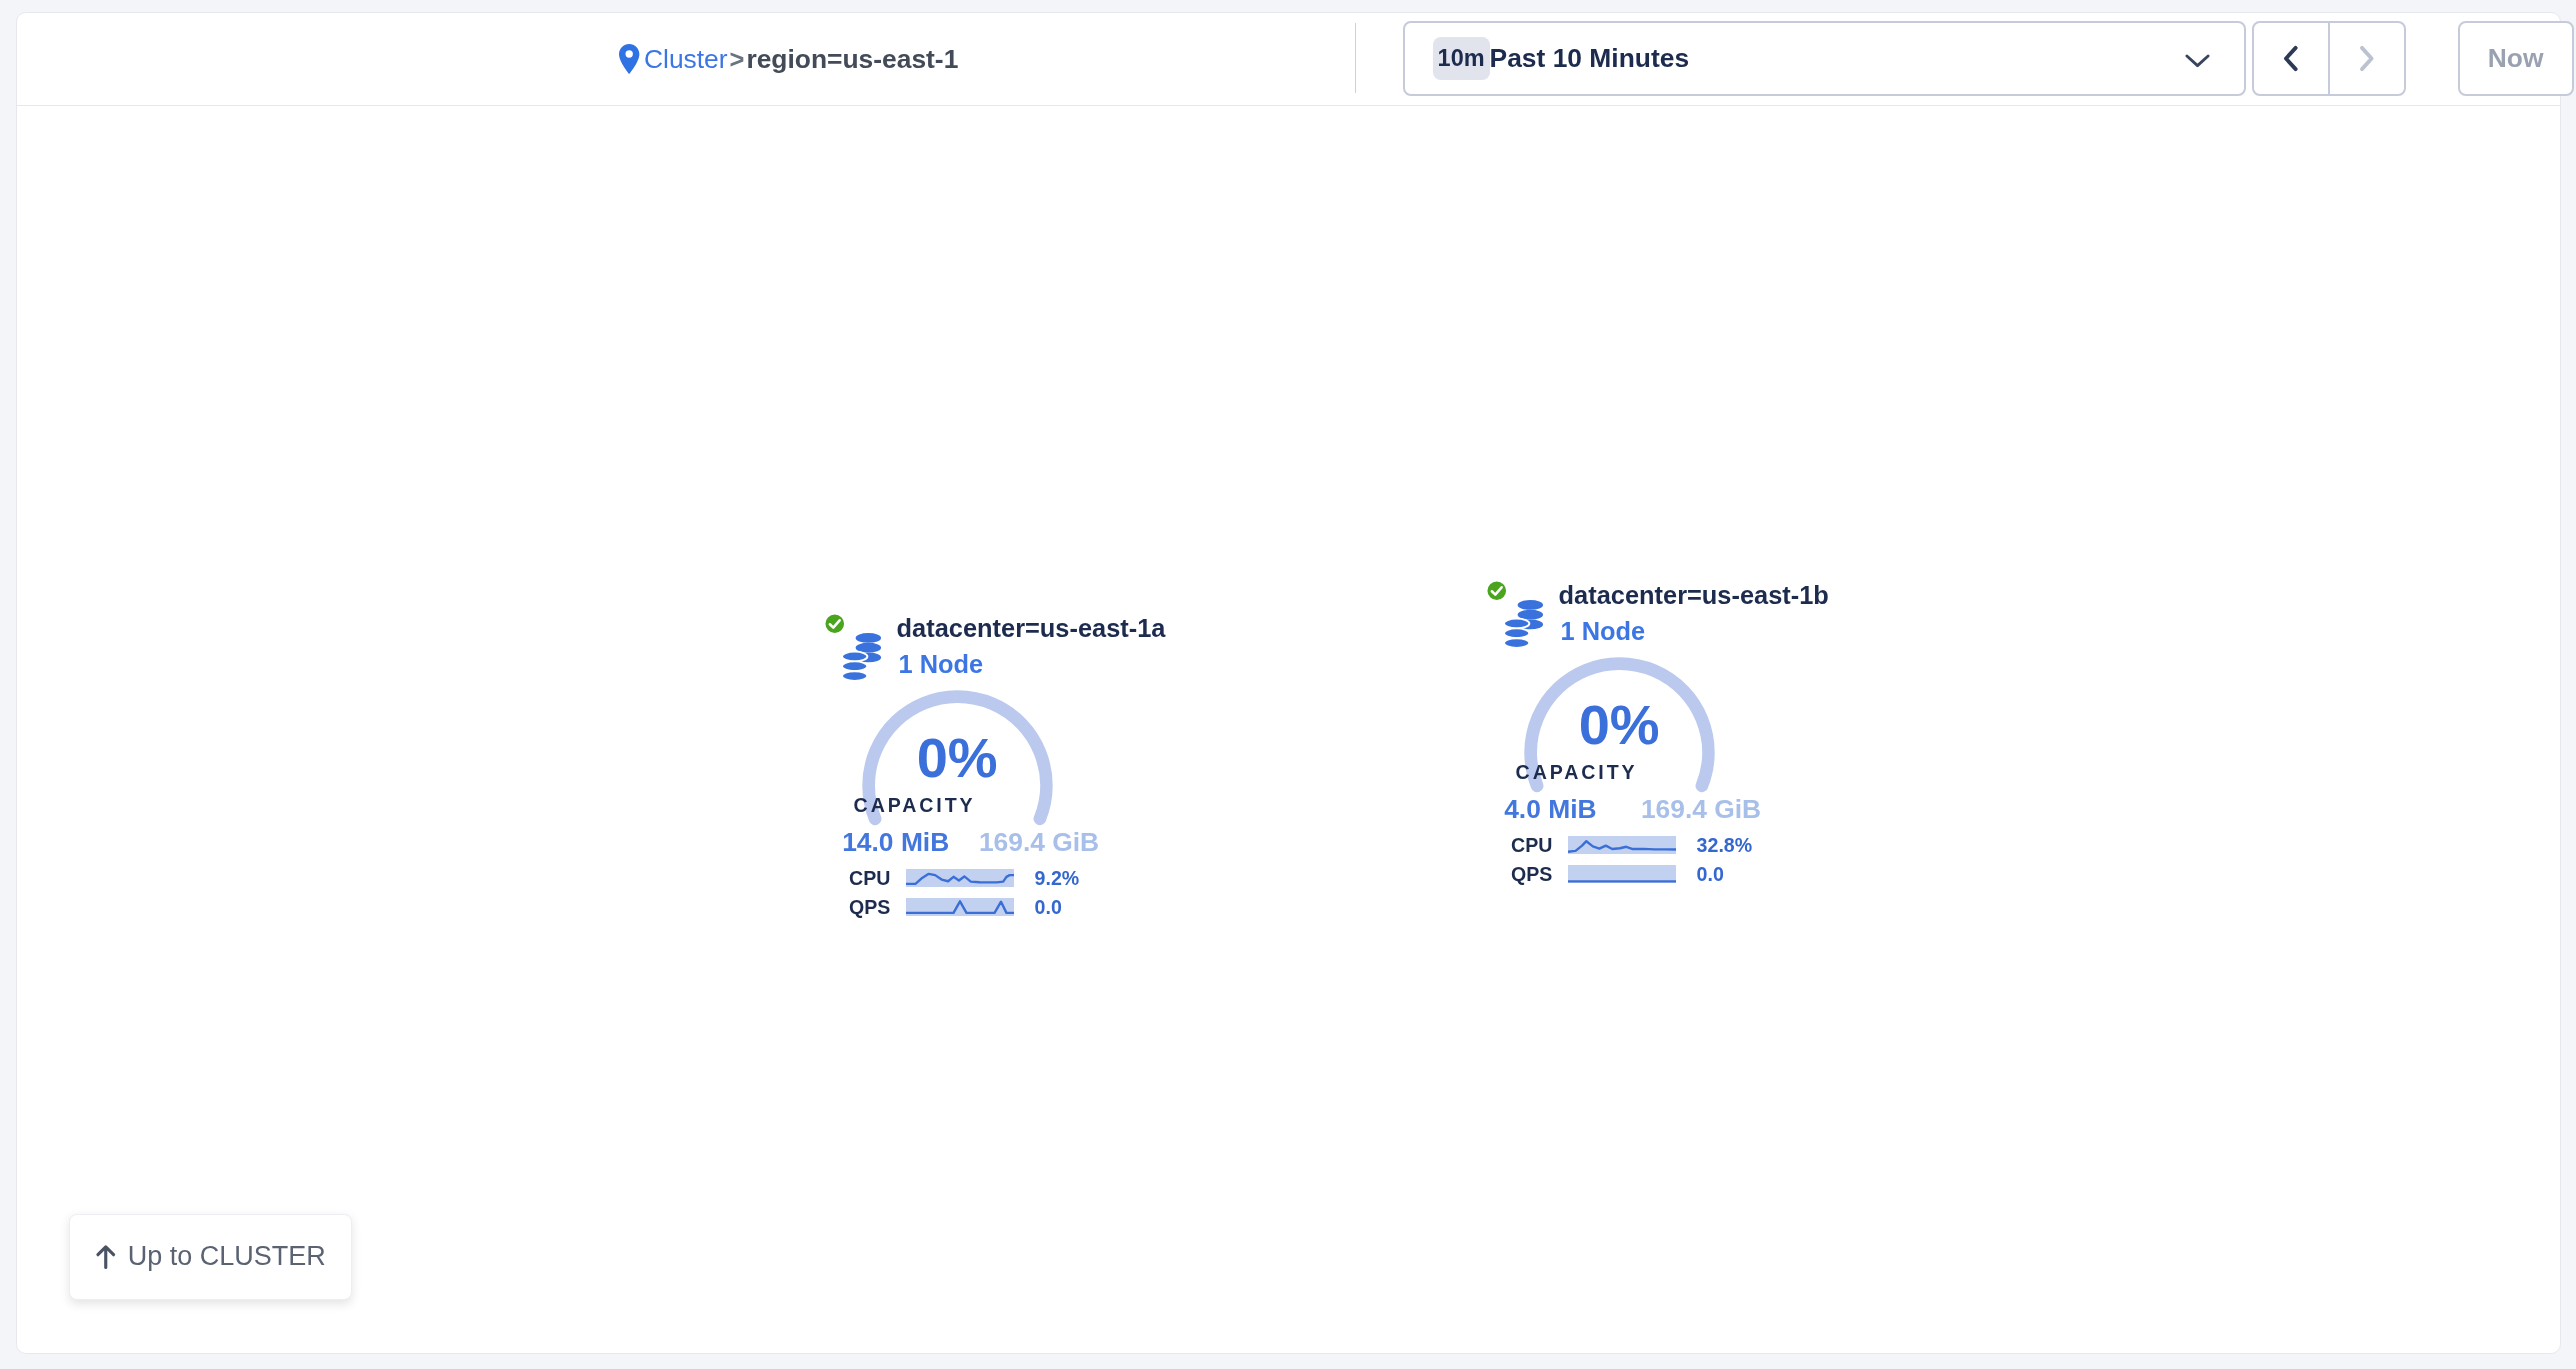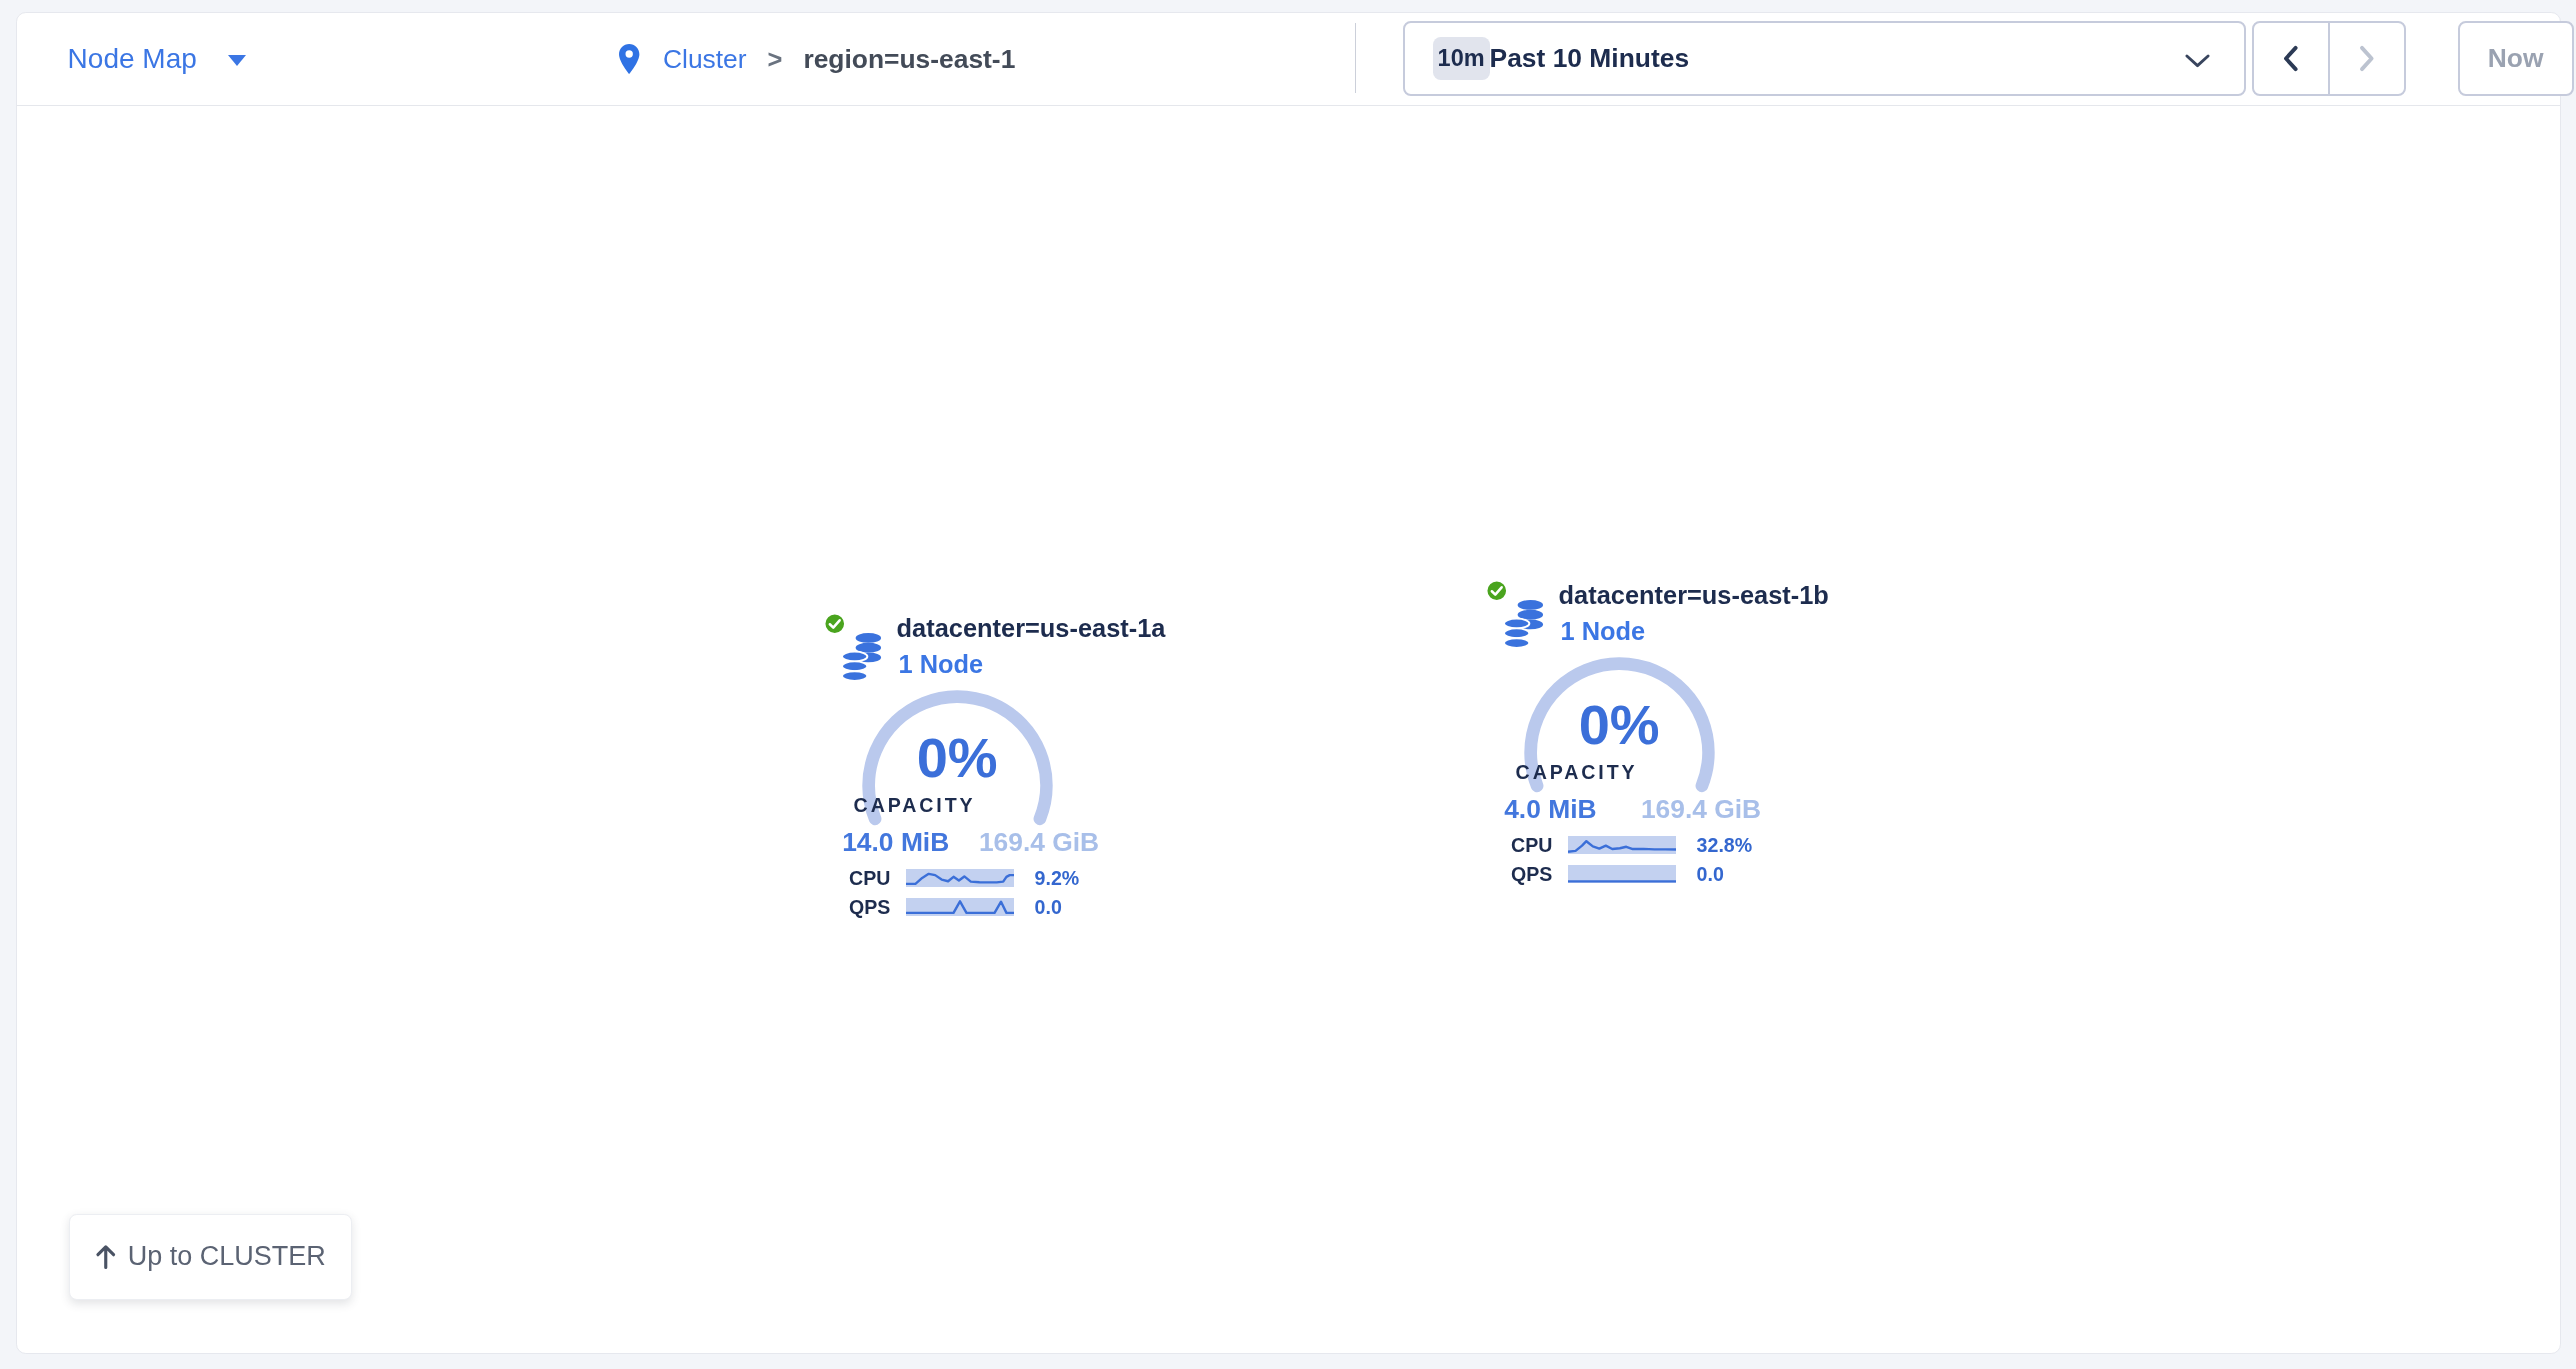--- a/index.html
+++ b/index.html
@@ -13,21 +13,21 @@
   body{background:var(--page-bg);font-family:"Liberation Sans","DejaVu Sans",sans-serif;position:relative;}
   .content{position:absolute;left:15.6px;top:11.7px;width:2545px;height:1342px;background:#fff;
            border:1px solid var(--card-border);border-radius:9.8px;}
   
   .header{position:absolute;left:0;top:0;width:100%;height:93px;border-bottom:1px solid #e5e7ec;
           border-radius:9.8px 9.8px 0 0;}
   .nodemap{position:absolute;left:51px;top:0;height:93px;display:flex;align-items:center;cursor:pointer;}
   .nodemap-label{font-size:28px;color:var(--accent);}
   .caret-down{width:0;height:0;border-left:9.8px solid transparent;border-right:9.8px solid transparent;
               border-top:11.7px solid var(--accent);margin-left:31px;margin-top:2.9px;}
-  .breadcrumb{position:absolute;left:599px;top:0;height:93px;display:flex;align-items:center;gap:21px;}
+  .breadcrumb{position:absolute;left:599px;top:0;height:93px;display:flex;align-items:center;gap:2px;}
   .crumb-root{font-size:26.4px;color:var(--accent);cursor:pointer;}
   .crumb-sep{font-size:25.4px;color:#6a7380;font-weight:bold;}
   .crumb-current{font-size:26.4px;color:#434b58;font-weight:bold;}
   .hdr-divider{position:absolute;left:1338px;top:10.8px;width:1px;height:70px;background:#ccd0da;}
   .timebox{position:absolute;left:1386px;top:8.8px;width:843px;height:75px;border:2px solid var(--ctrl-border);
            border-radius:7.8px;display:flex;align-items:center;padding-left:28px;cursor:pointer;background:#fff;}
   .timebadge{width:57px;height:43px;background:#e1e4ed;border-radius:7.8px;display:flex;align-items:center;
              justify-content:center;font-size:23.5px;font-weight:bold;color:var(--navy);}
   .timelabel{font-size:26.4px;font-weight:bold;color:var(--navy);}
   .time-chevron{position:absolute;right:33px;top:30px;}
@@ -66,24 +66,20 @@
          justify-content:center;gap:10px;cursor:pointer;}
   .upbtn-label{font-size:27px;color:#5b6373;}
 </style>
 </head>
 <body>
 
 <div class="content">
 
   <div class="header">
 
-    <div class="nodemap">
-      <span class="nodemap-label">Node Map</span>
-      <span class="caret-down"></span>
-    </div>
 
     <div class="breadcrumb">
       <svg width="26.4" height="32" viewBox="0 0 27 33">
         <path fill="#2f72e4" d="M13.5 1C7.7 1 3 5.7 3 11.5 3 19.4 13.5 32 13.5 32S24 19.4 24 11.5C24 5.7 19.3 1 13.5 1zm0 14.2a3.8 3.8 0 1 1 0-7.6 3.8 3.8 0 0 1 0 7.6z"></path>
       </svg>
       <span class="crumb-root">Cluster</span>
       <span class="crumb-sep">&gt;</span>
       <span class="crumb-current">region=us-east-1</span>
     </div>
 

